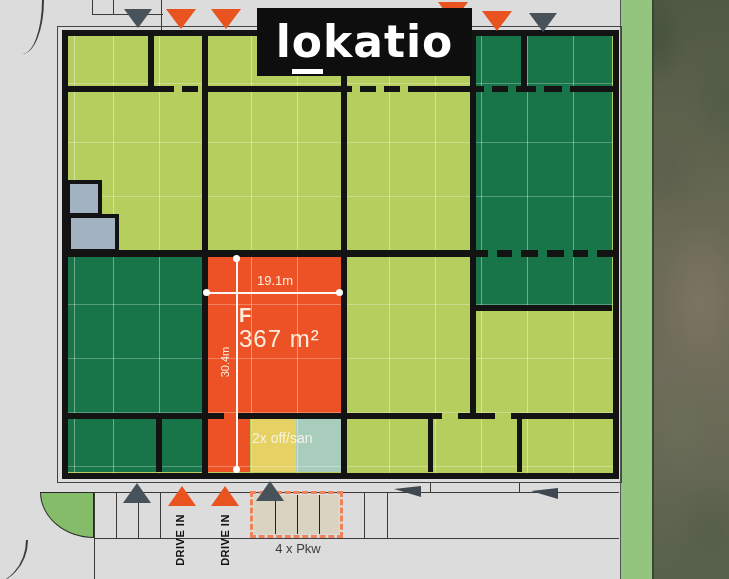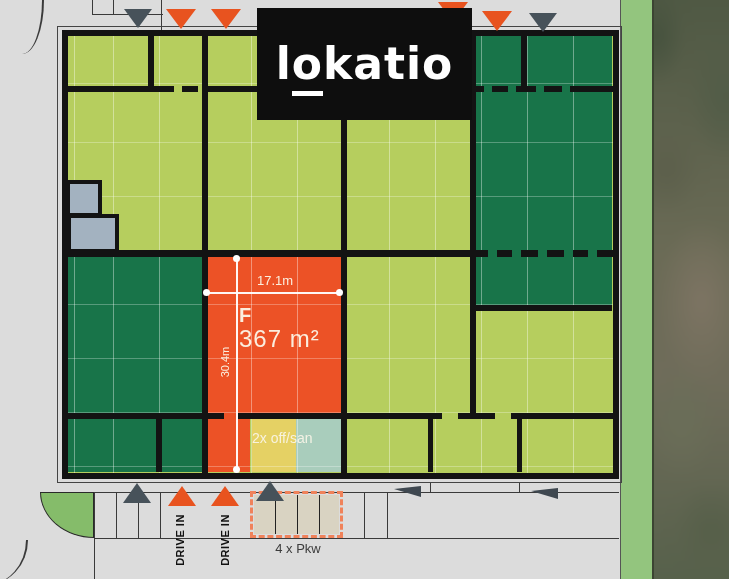--- a/index.html
+++ b/index.html
@@ -41,21 +41,21 @@
   .grid{position:absolute;left:68px;top:36px;width:545px;height:437px;pointer-events:none;
     background-image:
       repeating-linear-gradient(to right, rgba(255,255,255,.38) 0 1px, transparent 1px 46px),
       repeating-linear-gradient(to bottom, rgba(255,255,255,.28) 0 1px, transparent 1px 54px);
     background-position:45px 52px;}
   .wall{position:absolute;background:#131313;}
   .gap-lg{position:absolute;background:#B6CE5E;}
   .gap-dg{position:absolute;background:#187449;}
   .gap-og{position:absolute;background:#EC5226;}
   
-  .logo{position:absolute;left:257px;top:8px;width:215px;height:112px;background:#0e0e0e;
+  .logo{position:absolute;left:257px;top:8px;width:215px;height:68px;background:#0e0e0e;
     display:flex;align-items:center;justify-content:center;z-index:6;}
   .logo-text{color:#fff;font-family:"DejaVu Sans",sans-serif;font-weight:bold;
     font-size:44px;letter-spacing:1px;line-height:1;}
   .logo-u{border-bottom:5px solid #fff;padding-bottom:2px;}
   
   .tri{position:absolute;width:0;height:0;}
   .t-down-g{border-left:14px solid transparent;border-right:14px solid transparent;border-top:19px solid #47525A;}
   .t-down-o{border-left:15px solid transparent;border-right:15px solid transparent;border-top:20px solid #E8531F;}
   .t-up-g{border-left:14px solid transparent;border-right:14px solid transparent;border-bottom:20px solid #47525A;}
   .t-up-o{border-left:14px solid transparent;border-right:14px solid transparent;border-bottom:20px solid #E8531F;}
@@ -157,21 +157,21 @@
   <div class="wall" style="left:341px;top:36px;width:6px;height:437px;"></div>
   <div class="wall" style="left:470px;top:36px;width:6px;height:383px;"></div>
   <div class="wall" style="left:521px;top:36px;width:6px;height:50px;"></div>
   <div class="wall" style="left:156px;top:419px;width:6px;height:53px;"></div>
   <div class="wall" style="left:428px;top:419px;width:5px;height:53px;"></div>
   <div class="wall" style="left:517px;top:419px;width:5px;height:53px;"></div>
 
   <div class="dimline" style="left:207px;top:292px;width:134px;height:2px;"></div>
   <div class="dot" style="left:203px;top:289px;"></div>
   <div class="dot" style="left:336px;top:289px;"></div>
-  <div class="dimtext" style="left:230px;top:273px;width:90px;">17.1m</div>
+  <div class="dimtext" style="left:230px;top:273px;width:90px;">19.1m</div>
 
   <div class="dimline" style="left:236px;top:258px;width:2px;height:212px;"></div>
   <div class="dot" style="left:233px;top:255px;"></div>
   <div class="dot" style="left:233px;top:466px;"></div>
   <div class="dimtext rot" style="left:190px;top:356px;width:70px;font-size:11px;">30.4m</div>
 
   <div class="unit-code">F</div>
   <div class="unit-area">367 m²</div>
   <div class="offsan">2x off/san</div>
 

